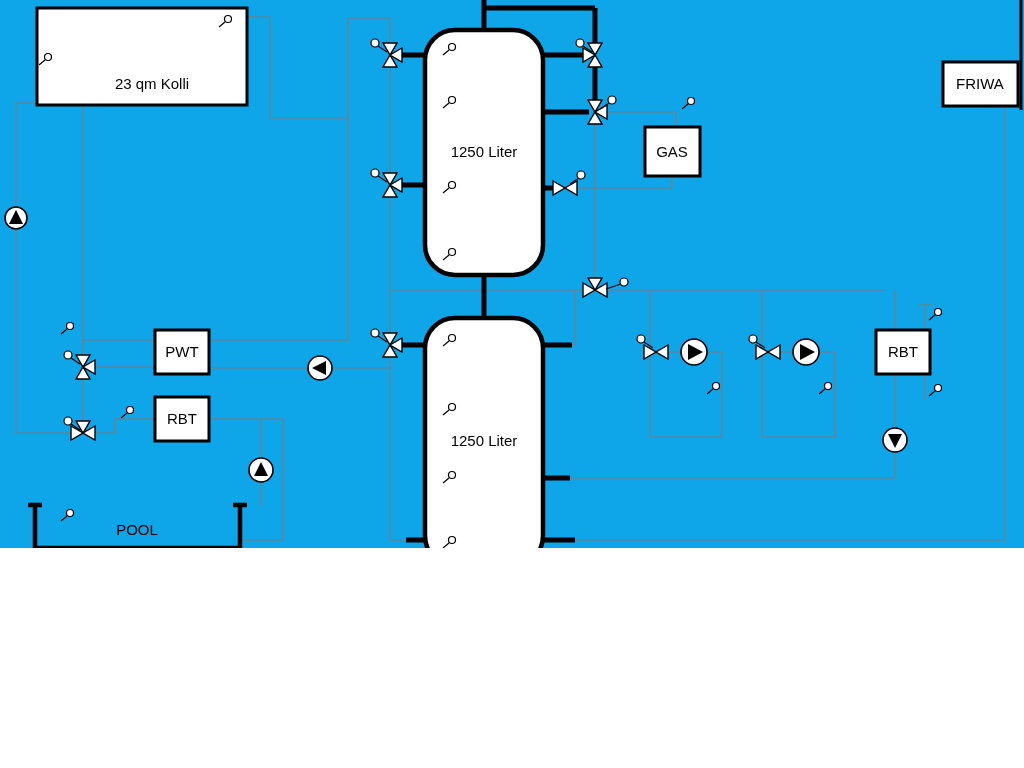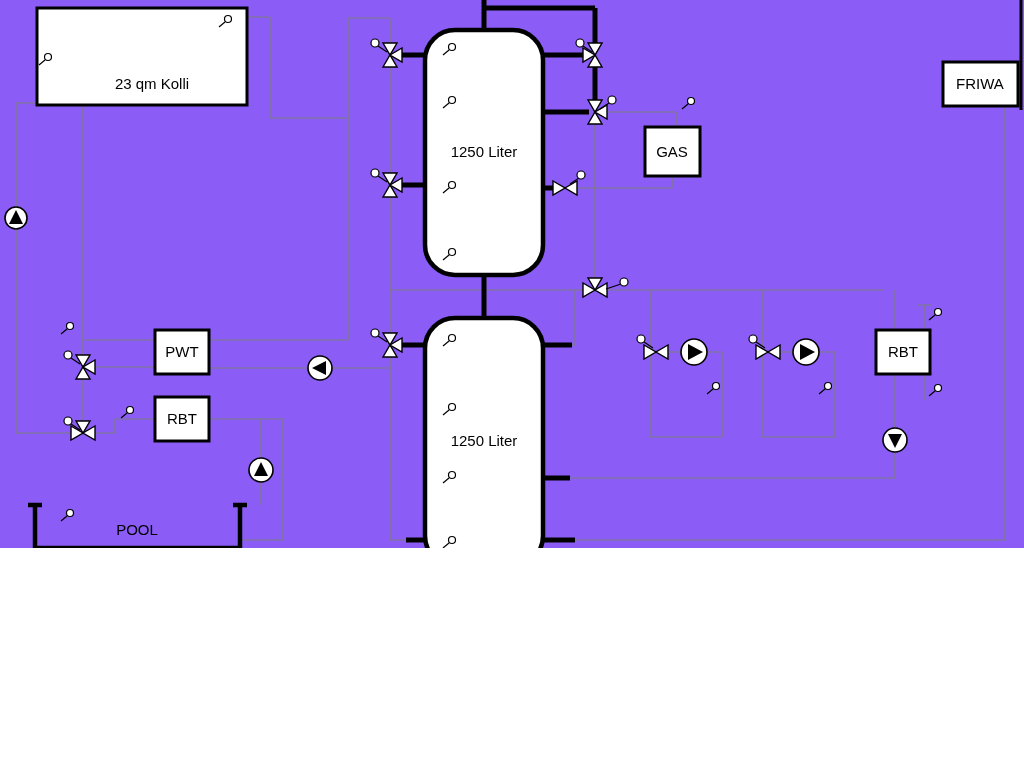--- a/index.html
+++ b/index.html
@@ -1,16 +1,16 @@
 <!DOCTYPE html>
 <html><head>
 <meta charset="utf-8">
 <style>
   html,body{margin:0;padding:0;background:#fff;}
-  .stage{position:relative;width:1024px;height:548px;background:#8b5cf6;overflow:hidden;
+  .stage{position:relative;width:1024px;height:548px;background:#0ea5e9;overflow:hidden;
          font-family:"Liberation Sans",sans-serif;}
   svg text{font-family:"Liberation Sans",sans-serif;font-size:15px;fill:#000;}
   .band{position:absolute;left:0;top:586px;width:1024px;height:182px;background:#000;}
   .pipe{stroke:#7d7d7d;stroke-width:1.2;fill:none;}
   .pipeb{stroke:#000;stroke-width:1.2;fill:none;}
   .thick{stroke:#000;stroke-width:5;fill:none;}
   .box{fill:#fff;stroke:#000;stroke-width:3;}
   .tank{fill:#fff;stroke:#000;stroke-width:4.5;}
   .pool{fill:none;stroke:#000;stroke-width:4.5;stroke-linecap:butt;}
   .valve{fill:#fff;stroke:#000;stroke-width:1.4;stroke-linejoin:miter;}

